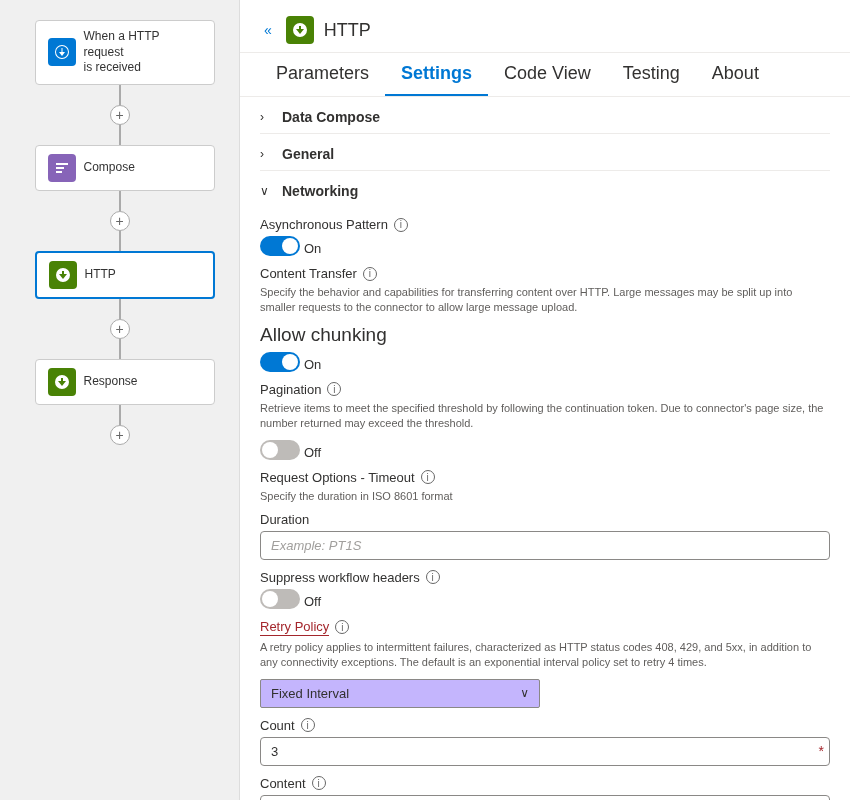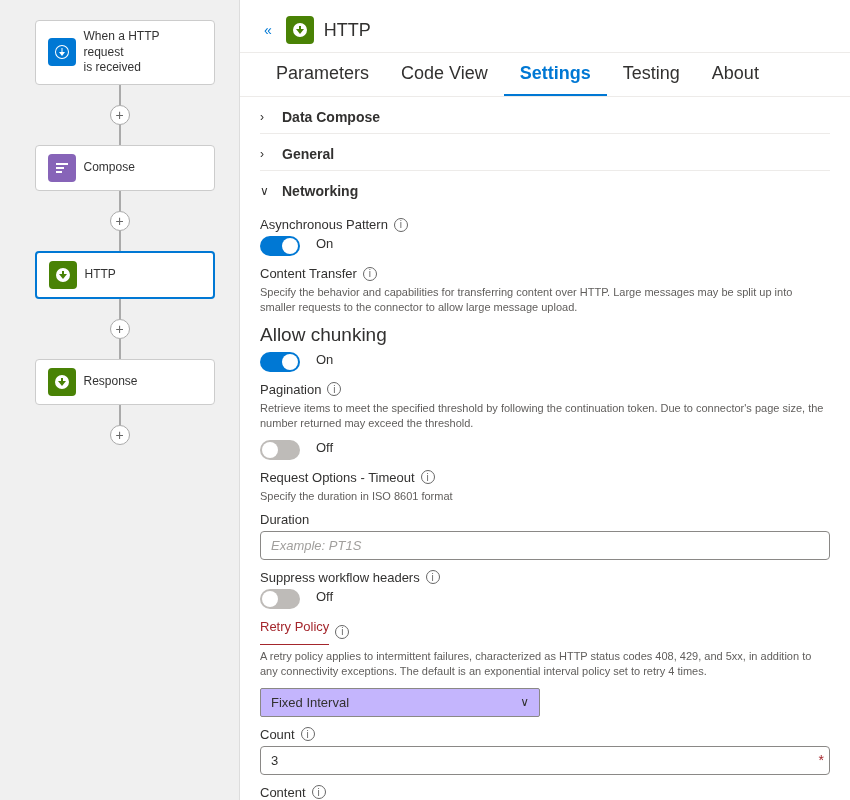--- a/index.html
+++ b/index.html
@@ -226,22 +226,22 @@
     .setting-desc {
       font-size: 11px;
       color: #605e5c;
       margin-bottom: 8px;
       line-height: 1.4;
     }
 
     
     .toggle-row {
       display: flex;
-      align-items: flex-start;
-      gap: 16px;
+      align-items: flex-end;
+      gap: 4px;
     }
 
     .toggle {
       width: 40px;
       height: 20px;
       border-radius: 10px;
       background: #0078d4;
       position: relative;
       cursor: pointer;
       flex-shrink: 0;
@@ -325,21 +325,21 @@
       display: flex;
       align-items: center;
       gap: 6px;
       margin-bottom: 4px;
     }
     .retry-label {
       font-size: 13px;
       font-weight: 500;
       color: #a4262c;
       border-bottom: 1px solid #a4262c;
-      padding-bottom: 10px;
+      padding-bottom: 1px;
     }
 
     .retry-desc {
       font-size: 11px;
       color: #605e5c;
       margin-bottom: 8px;
       line-height: 1.4;
     }
   </style>
 </head>
@@ -415,22 +415,22 @@
     <div class="panel-icon">
       <svg viewBox="0 0 16 16">
           <path d="M8 1a7 7 0 100 14A7 7 0 008 1zm1 3v3h3l-4 5-4-5h3V4h2z"></path>
         </svg>
     </div>
     <span class="panel-title">HTTP</span>
   </div>
 
   <div class="tabs">
     <span class="tab">Parameters</span>
+    <span class="tab active">Settings</span>
     <span class="tab">Code View</span>
-    <span class="tab active">Settings</span>
     <span class="tab">Testing</span>
     <span class="tab">About</span>
   </div>
 
   <div class="content">
 
     <div class="section-header">
       <span class="chevron">›</span>
       <span class="section-title">Data Compose</span>
     </div>

